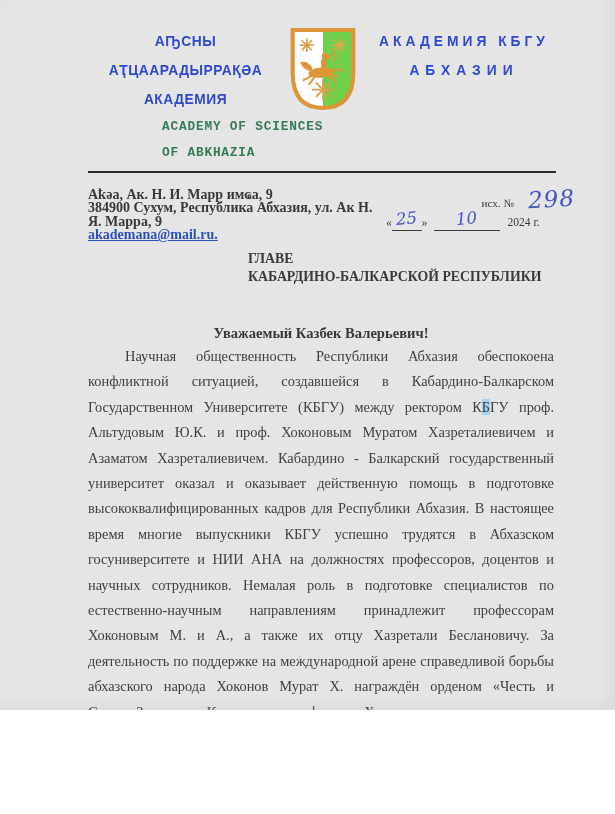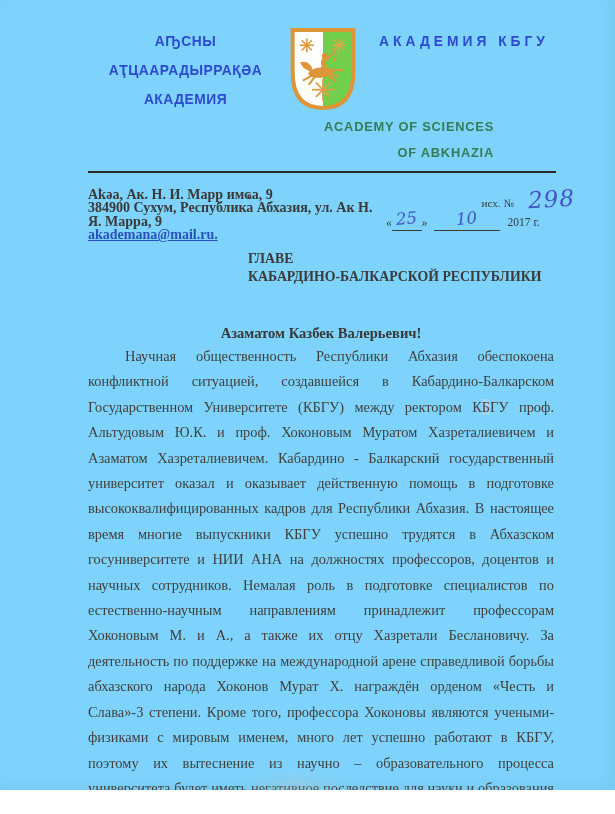--- a/index.html
+++ b/index.html
@@ -1,35 +1,35 @@
 <!DOCTYPE html>
 <html><head>
 <meta charset="utf-8">
 <style>
   html,body{margin:0;padding:0;background:#ffffff;}
   .page{
-    position:relative;width:615px;height:790px;overflow:hidden;
-    background:#7dd3fc;
+    position:relative;width:615px;height:710px;overflow:hidden;
+    background:#e5e5e5;
     box-shadow:inset -6px -6px 14px rgba(0,0,0,0.045);
     font-family:"Liberation Serif","DejaVu Serif",serif;
     color:#3f3e3c;
   }
   .abs{position:absolute;}
   
   .hdr-left{left:78px;top:27px;width:215px;text-align:center;
     font-family:"Liberation Sans","DejaVu Sans",sans-serif;
     font-weight:bold;font-size:13.8px;line-height:29px;color:#2e49cf;letter-spacing:.5px;}
   .hdr-right{left:366px;top:27px;width:196px;text-align:center;
     font-family:"Liberation Sans","DejaVu Sans",sans-serif;
     font-weight:bold;font-size:13.8px;line-height:29px;color:#2e49cf;}
   .ls1{letter-spacing:4px;}
   .ls2{letter-spacing:6px;}
   .emblem{left:287px;top:26px;width:72px;height:87px;}
-  .hdr-en{left:150px;top:114px;width:344px;text-align:right;
-    font-family:Liberation Sans, sans-serif;
+  .hdr-en{left:162px;top:114px;width:344px;text-align:left;
+    font-family:Liberation Mono, monospace;
     font-weight:bold;font-size:12.8px;line-height:26px;color:#357b56;letter-spacing:.8px;}
   .rule{left:88px;top:171px;width:468px;height:2px;background:#2b2b2b;}
   
   .contact{left:88px;top:188px;width:300px;font-size:14px;line-height:13.4px;color:#3a3938;font-weight:bold;}
   .contact a{color:#2b50b8;text-decoration:underline;}
   
   .ref{left:440px;top:186px;width:135px;display:flex;align-items:baseline;justify-content:flex-end;gap:14px;
        font-size:11.2px;color:#3a3938;}
   .hw{font-family:"DejaVu Serif","Liberation Serif",serif;font-style:italic;color:#4352c4;}
   .hw-big{font-size:23px;display:inline-block;transform:rotate(-3deg);letter-spacing:1px;}
@@ -92,20 +92,21 @@
       <path d="M45,44 Q52,42 55,45" stroke-width="2" fill="none"></path>
       <circle cx="37" cy="30" r="2.8"></circle>
       <path d="M34,33 Q38,34 38,40 L34,41 Q33,36 34,33 Z"></path>
       <path d="M38,34 L45,27" stroke-width="1.8" fill="none"></path>
       <path d="M44,22 Q50,28 46,35" stroke-width="1.5" fill="none"></path>
     </g>
   </svg>
 
   <div class="abs hdr-right">
     <div class="ls1">АКАДЕМИЯ КБГУ</div>
+    <div class="ls2">АБХАЗИИ</div>
   </div>
 
   <div class="abs hdr-en">
     <div>ACADEMY OF SCIENCES</div>
     <div>OF ABKHAZIA</div>
   </div>
 
   <div class="abs rule"></div>
 
   <div class="abs contact">
@@ -116,26 +117,26 @@
 
   <div class="abs ref">
     <span>исх. №</span>
     <span class="hw hw-big">298</span>
   </div>
   <div class="abs date">
     <span>«</span>
     <span class="uline u1"><span class="hw hw-small">25</span></span>
     <span>»</span>
     <span class="uline u2"><span class="hw hw-small">10</span></span>
-    <span>2017 г.</span>
+    <span>2024 г.</span>
   </div>
 
   <div class="abs addressee">
     <div>ГЛАВЕ</div>
     <div>КАБАРДИНО-БАЛКАРСКОЙ РЕСПУБЛИКИ</div>
   </div>
 
-  <div class="abs salutation">Азаматом Казбек Валерьевич!</div>
+  <div class="abs salutation">Уважаемый Казбек Валерьевич!</div>
   <p class="abs body-para"><span>Научная общественность Республики Абхазия обеспокоена конфликтной ситуацией, создавшейся в Кабардино-Балкарском Государственном Университете (КБГУ) между ректором К</span><span class="hl">Б</span><span>ГУ проф. Альтудовым Ю.К. и проф. Хоконовым Муратом Хазреталиевичем и Азаматом Хазреталиевичем. Кабардино - Балкарский государственный университет оказал и оказывает действенную помощь в подготовке высококвалифицированных кадров для Республики Абхазия. В настоящее время многие выпускники КБГУ успешно трудятся в Абхазском госуниверситете и НИИ АНА на должностях профессоров, доцентов и научных сотрудников. Немалая роль в подготовке специалистов по естественно-научным направлениям принадлежит профессорам Хоконовым М. и А., а также их отцу Хазретали Беслановичу. За деятельность по поддержке на международной арене справедливой борьбы абхазского народа Хоконов Мурат Х. награждён орденом «Честь и Слава»-3 степени. Кроме того, профессора Хоконовы являются учеными-физиками с мировым именем, много лет успешно работают в КБГУ, поэтому их вытеснение из научно – образовательного процесса университета будет иметь негативное последствие для науки и образования всего Кавказа и Юга России.</span></p>
 
   <div class="abs smudge"></div>
   <div class="abs bluebar"></div>
 </div>
 
 </body></html>

